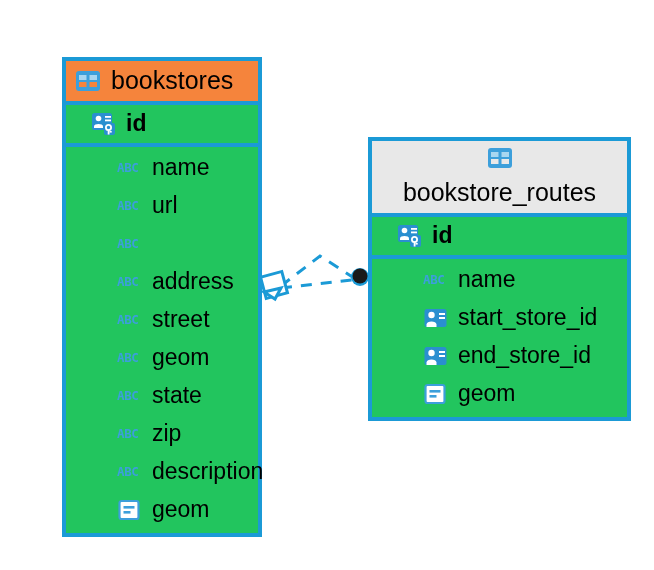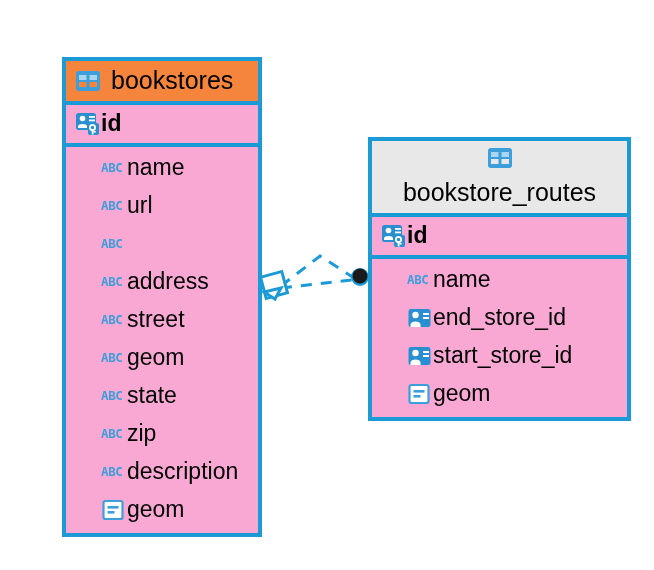--- a/index.html
+++ b/index.html
@@ -15,21 +15,21 @@
   }
   #canvas {
     position: relative;
     width: 654px;
     height: 570px;
   }
 
   
   .entity {
     position: absolute;
-    background: #f9a8d4;
+    background: #22c55e;
     border: 4px solid var(--accent, #1B9AD6);
     box-sizing: border-box;
   }
   .entity-header {
     display: flex;
     align-items: center;
     gap: 10px;
     padding: 6px 9px;
     box-sizing: border-box;
   }
@@ -39,21 +39,22 @@
     line-height: 1.1;
     white-space: nowrap;
   }
   .pk-section {
     border-top: 4px solid var(--accent, #1B9AD6);
     border-bottom: 4px solid var(--accent, #1B9AD6);
   }
   .row {
     display: flex;
     align-items: center;
-    padding: 3px 9px;
+    gap: 9px;
+    padding: 3px 25px;
     box-sizing: border-box;
     height: 38px;
   }
   .row .fname {
     font-size: 23px;
     color: #000000;
     line-height: 1.1;
     white-space: nowrap;
   }
   .row.pk .fname {
@@ -282,34 +283,34 @@
       <div class="row">
         <span class="icon">
           <svg width="26" height="22" viewBox="0 0 26 22">
             <rect x="1.5" y="2" width="22" height="18" rx="2.5" fill="#2A8FD0"></rect>
             <circle cx="8.5" cy="8" r="3.2" fill="#ffffff"></circle>
             <path d="M 3.5 17.5 C 3.5 13.6 13.5 13.6 13.5 17.5 L 13.5 20 L 3.5 20 Z" fill="#ffffff"></path>
             <rect x="16" y="6" width="6" height="2" fill="#ffffff"></rect>
             <rect x="16" y="10" width="6" height="2" fill="#ffffff"></rect>
           </svg>
         </span>
-        <span class="fname">end_store_id</span>
+        <span class="fname">start_store_id</span>
       </div>
 
       <div class="row">
         <span class="icon">
           <svg width="26" height="22" viewBox="0 0 26 22">
             <rect x="1.5" y="2" width="22" height="18" rx="2.5" fill="#2A8FD0"></rect>
             <circle cx="8.5" cy="8" r="3.2" fill="#ffffff"></circle>
             <path d="M 3.5 17.5 C 3.5 13.6 13.5 13.6 13.5 17.5 L 13.5 20 L 3.5 20 Z" fill="#ffffff"></path>
             <rect x="16" y="6" width="6" height="2" fill="#ffffff"></rect>
             <rect x="16" y="10" width="6" height="2" fill="#ffffff"></rect>
           </svg>
         </span>
-        <span class="fname">start_store_id</span>
+        <span class="fname">end_store_id</span>
       </div>
 
       <div class="row">
         <span class="icon">
           <svg width="26" height="22" viewBox="0 0 26 22">
             <rect x="2.5" y="2" width="19" height="18" rx="2" fill="#ffffff" stroke="#3C9FDB" stroke-width="2.2"></rect>
             <rect x="6.5" y="7" width="11" height="2.6" fill="#3C9FDB"></rect>
             <rect x="6.5" y="12" width="7" height="2.6" fill="#3C9FDB"></rect>
           </svg>
         </span>

